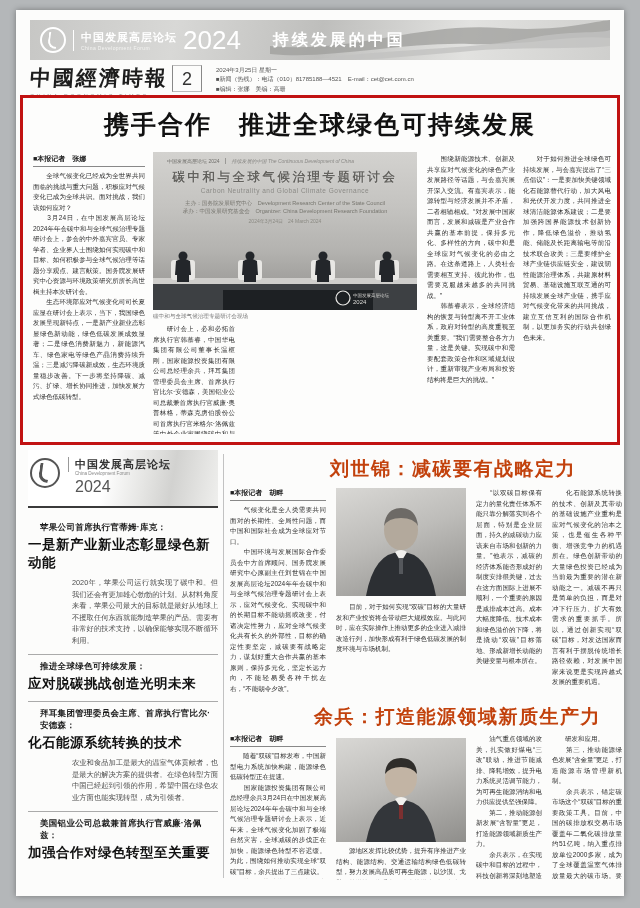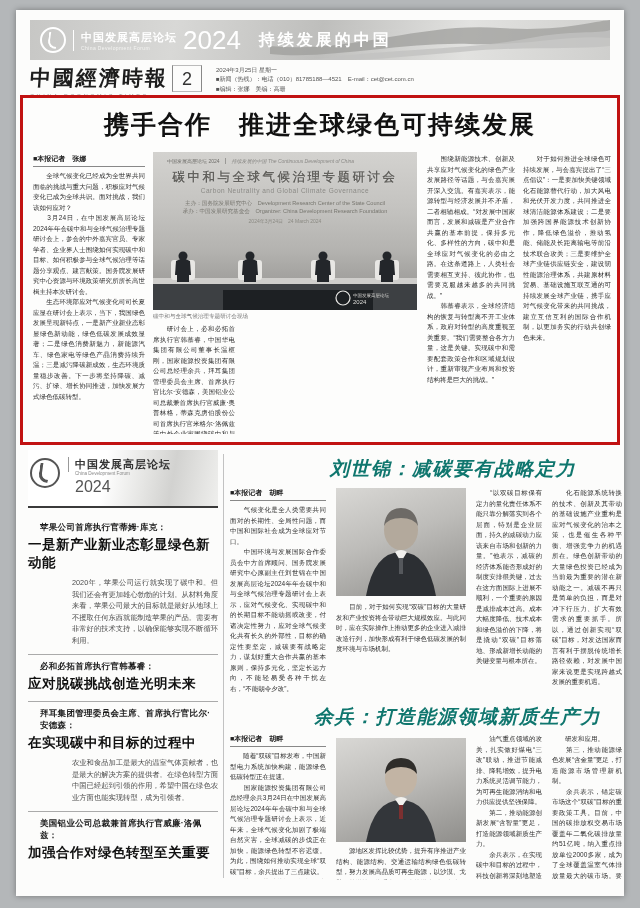--- a/index.html
+++ b/index.html
@@ -26,21 +26,21 @@
   }
   .cdf-logo i {
     position:absolute; left:6px; top:3px; width:9px; height:17px;
     border-left:2.5px solid #fff; border-bottom:2.5px solid #fff; border-radius:0 0 0 10px;
     transform:skewX(-8deg);
   }
   .banner .org { margin-left:7px; border-left:1px solid #fff; padding-left:7px; z-index:2; }
   .banner .org .cn { color:#fff; font-weight:bold; font-size:11px; letter-spacing:1px; }
   .banner .org .en { color:#f4f4f2; font-size:5px; letter-spacing:.4px; }
   .banner .year { color:#fff; font-size:26px; font-weight:300; margin-left:6px; z-index:2; font-family:"Liberation Sans",sans-serif; }
-  .banner .slogan { color:#fff; font-size:16px; font-weight:bold; letter-spacing:3px; margin-left:18px; z-index:2; }
+  .banner .slogan { color:#fff; font-size:16px; font-weight:bold; letter-spacing:3px; margin-left:32px; z-index:2; }
   
   .masthead { position:absolute; left:14px; top:54px; width:580px; height:32px; }
   .paper-cn {
     font-family:"Liberation Serif","DejaVu Serif",serif; font-weight:bold;
     font-size:21px; letter-spacing:2px; color:#1d1d1d; transform:skewX(-4deg);
   }
   .paper-en { font-size:5.5px; letter-spacing:2.6px; color:#9a9a9a; margin-top:1px; }
   .pagenum-box {
     position:absolute; left:142px; top:1px; width:30px; height:27px;
     border-left:1px solid #888; border-right:1px solid #888; border-top:1px solid #bbb; border-bottom:1px solid #bbb;
@@ -105,21 +105,21 @@
   .logo-box .lt3 { position:absolute; left:47px; top:28px; font-size:16px; color:#555; font-weight:300; }
   .ceo-art { padding:6px 0 8px 0; border-bottom:1px solid #aaa; }
   .ceo-art:last-of-type { border-bottom:none; }
   .ceo-kicker { font-size:8.5px; font-weight:bold; color:#1c1c1c; letter-spacing:.3px;margin-left:12px; }
   .ceo-headline { font-size:13.5px; font-weight:bold; color:#111; letter-spacing:.5px; margin-top:2px; }
   .ceo-body { margin:5px 0 0 44px; font-size:7.3px; line-height:1.58; color:#4c4c4c; text-align:justify; }
   .vrule { position:absolute; left:207px; top:444px; width:1px; height:424px; background:#c2c2c2; }
   
   .art-headline {
     font-family:"Liberation Serif","DejaVu Serif",serif; font-weight:bold;
-    font-size:19px; letter-spacing:1.5px; color:#0f766e;font-style:italic;
+    font-size:19px; letter-spacing:1.5px; color:#c2410c;
   }
   .liu { position:absolute; left:214px; top:442px; width:392px; height:246px; }
   .liu .art-headline { position:absolute; left:100px; top:4px; }
   .liu .c1 { position:absolute; left:0; top:36px; width:96px; height:208px; }
   .liu .photo { position:absolute; left:106px; top:36px; width:130px; height:108px; }
   .liu .c2 { position:absolute; left:106px; top:150px; width:130px; height:94px; }
   .liu .c3 { position:absolute; left:246px; top:36px; width:66px; height:208px; }
   .liu .c4 { position:absolute; left:322px; top:36px; width:70px; height:208px; }
   .yu { position:absolute; left:214px; top:694px; width:392px; height:176px; }
   .yu .art-headline { position:absolute; left:84px; top:0; }
@@ -248,26 +248,26 @@
       <div class="lt2">China Development Forum</div>
       <div class="lt3">2024</div>
     </div>
 
     <div class="ceo-art">
       <div class="ceo-kicker">苹果公司首席执行官蒂姆·库克：</div>
       <div class="ceo-headline">一是新产业新业态彰显绿色新动能</div>
       <div class="ceo-body">2020年，苹果公司运行就实现了碳中和。但我们还会有更加雄心勃勃的计划。从材料角度来看，苹果公司最大的目标就是最好从地球上不攫取任何东西就能制造苹果的产品。需要有非常好的技术支持，以确保能够实现不断循环利用。</div>
     </div>
     <div class="ceo-art">
-      <div class="ceo-kicker">必和必拓首席执行官韩慕睿：</div>
+      <div class="ceo-kicker">推进全球绿色可持续发展：</div>
       <div class="ceo-headline">应对脱碳挑战创造光明未来</div>
     </div>
     <div class="ceo-art">
       <div class="ceo-kicker">拜耳集团管理委员会主席、首席执行官比尔·安德森：</div>
-      <div class="ceo-headline">在实现碳中和目标的过程中</div>
+      <div class="ceo-headline">化石能源系统转换的技术</div>
       <div class="ceo-body">农业和食品加工是最大的温室气体贡献者，也是最大的解决方案的提供者。在绿色转型方面中国已经起到引领的作用，希望中国在绿色农业方面也能实现转型，成为引领者。</div>
     </div>
     <div class="ceo-art">
       <div class="ceo-kicker">美国铝业公司总裁兼首席执行官威廉·洛佩兹：</div>
       <div class="ceo-headline">加强合作对绿色转型至关重要</div>
 
     </div>
 
   </div>
 

